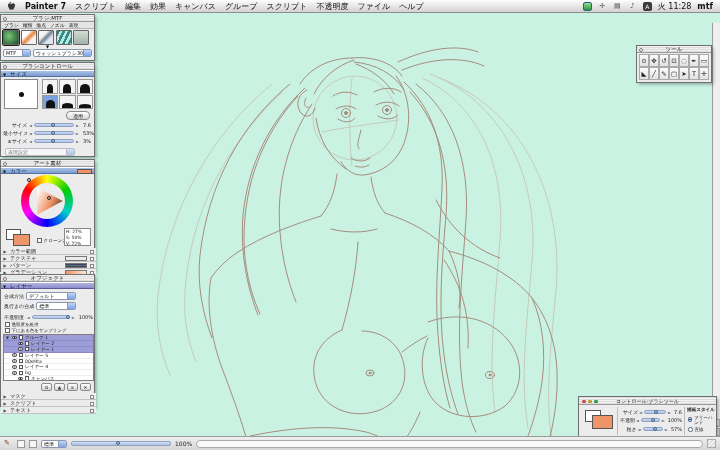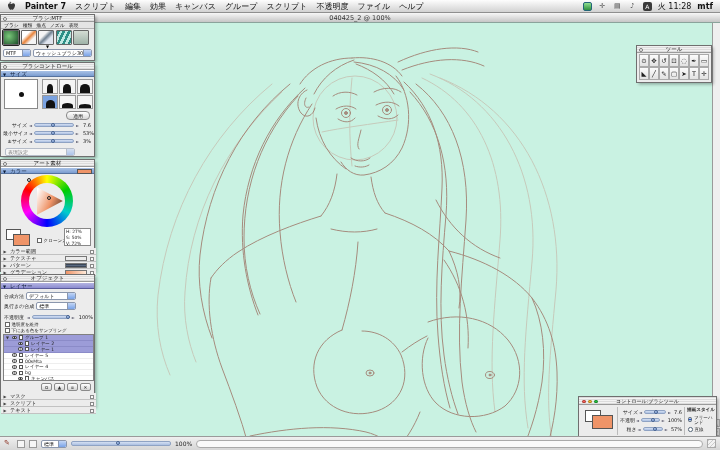--- a/index.html
+++ b/index.html
@@ -272,26 +272,20 @@
       <span class="sic green"></span>
       <span class="sic">✛</span>
       <span class="sic">▤</span>
       <span class="sic">♪</span>
       <span class="sic dark">A</span>
       <span class="clock">火 11:28</span>
       <span class="user">mtf</span>
     </span>
   </div>
 
-  <div class="titlebar">
-    <span class="tl r"></span>
-    <span class="tl y"></span>
-    <span class="tl g"></span>
-    <span>040425_2 @ 100%</span>
-  </div>
 
   <div class="palette" id="brushpal">
     <div class="ptitle">
       <span class="closebox"></span>
       <span>ブラシ:MTF</span>
     </div>
     <div class="pmenu">
 
     <span>ブラシ</span>
         <span>種類</span>

